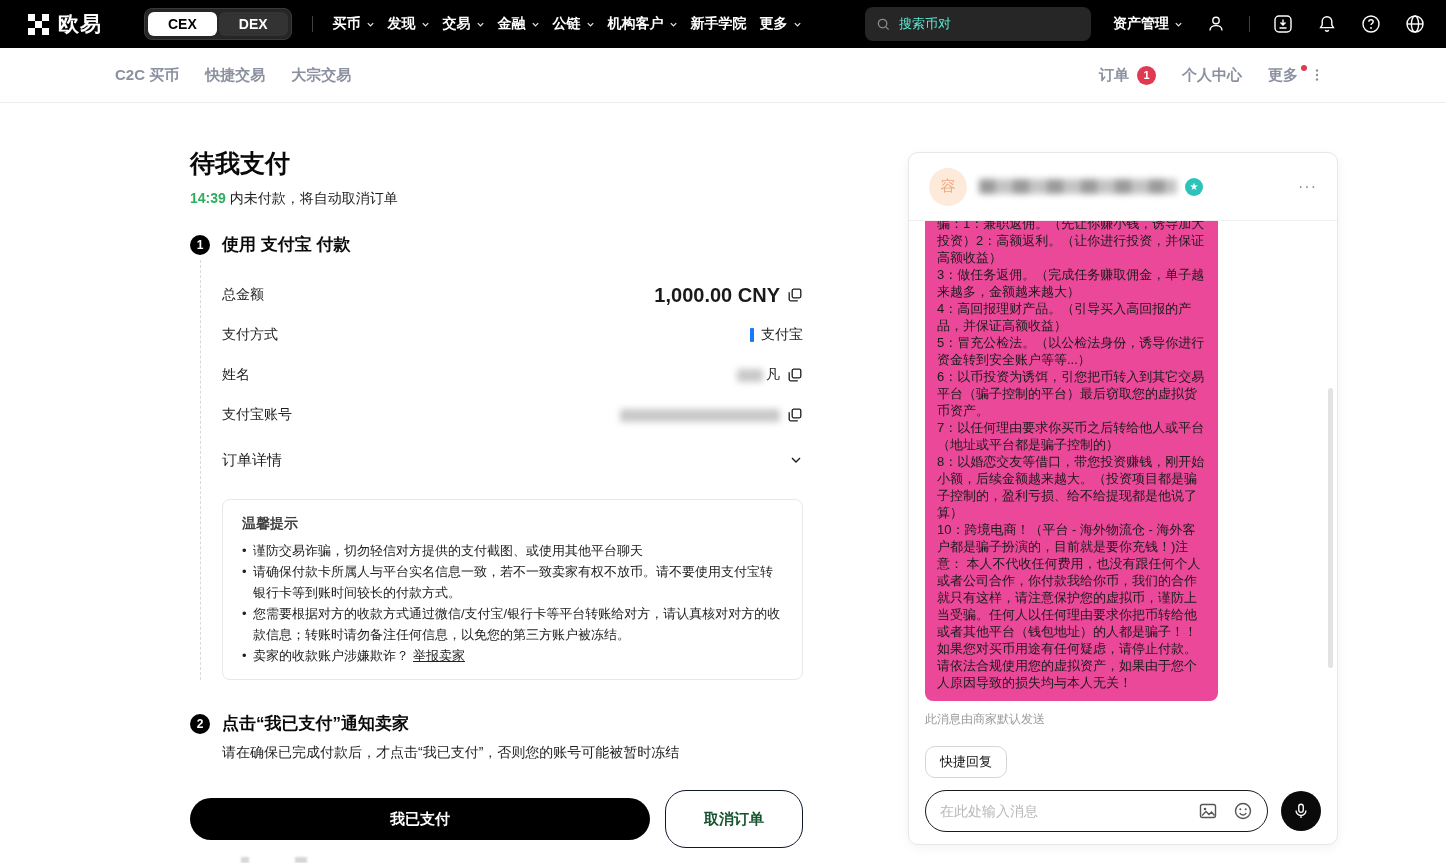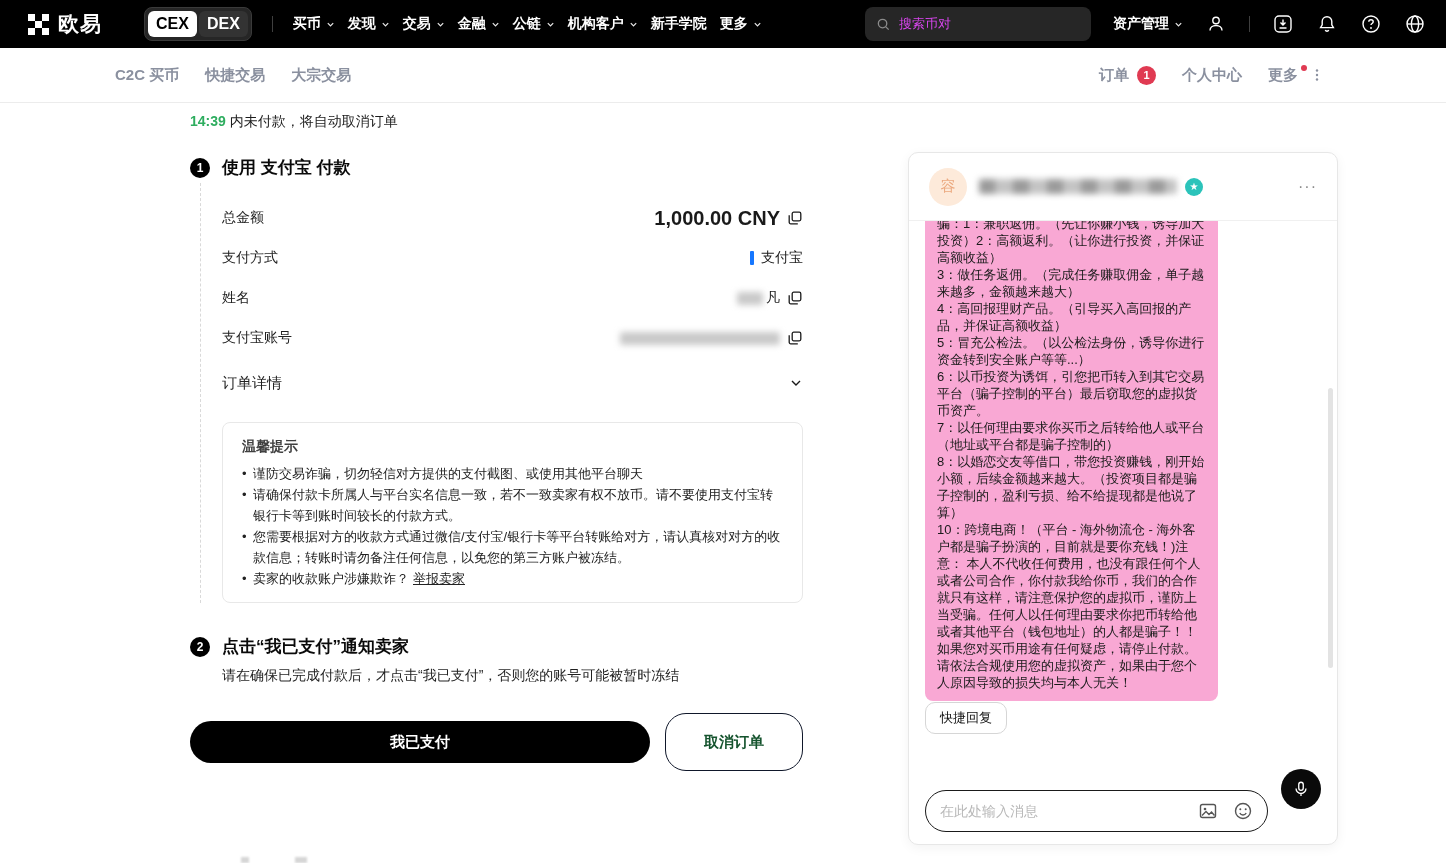--- a/index.html
+++ b/index.html
@@ -10,31 +10,31 @@
   
   .navbar { position:absolute; top:0; left:0; width:1446px; height:48px; background:#000;
     display:flex; align-items:center; padding:0 20px; color:#fff; }
   .logo { display:flex; align-items:center; gap:9px; margin-left:8px; }
   .logo-grid { display:grid; grid-template-columns:repeat(3,7px); grid-template-rows:repeat(3,7px); }
   .logo-grid i { background:transparent; }
   .logo-grid i.on { background:#fff; }
   .brand { font-size:21px; font-weight:bold; letter-spacing:1px; }
   .toggle { margin-left:42px; display:flex; background:#262626; border:1px solid #3a3a3a;
     border-radius:8px; padding:3px; }
-  .toggle .seg { font-size:16px; font-weight:bold; padding:4px 8px; border-radius:6px; cursor:pointer; }
+  .toggle .seg { font-size:14px; font-weight:bold; padding:4px 20px; border-radius:6px; cursor:pointer; }
   .toggle .seg.active { background:#fff; color:#000; }
   .toggle .seg.inactive { background:#333; color:#fff; margin-left:2px; }
   .nav-divider { width:1px; height:16px; background:#3f3f3f; margin:0 20px; }
   .nav-menu { display:flex; align-items:center; gap:13px; }
   .nav-item { display:flex; align-items:center; gap:5px; font-size:14px; font-weight:600; cursor:pointer; }
   .chev { opacity:.9; }
   .nav-right { margin-left:auto; display:flex; align-items:center; gap:22px; }
   .searchbox { width:226px; height:34px; background:#262626; border-radius:8px; display:flex;
     align-items:center; gap:8px; padding:0 11px; }
-  .searchbox span { color:#d946ef; font-size:13px; }
+  .searchbox span { color:#5eead4; font-size:13px; }
   .assets { display:flex; align-items:center; gap:5px; font-size:14px; font-weight:600; cursor:pointer; }
   .icon-btn { width:22px; height:22px; display:flex; align-items:center; justify-content:center; cursor:pointer; }
   .nav-divider2 { width:1px; height:16px; background:#3f3f3f; }
 
   
   .subnav { position:absolute; top:48px; left:0; width:1446px; height:55px; background:#fff;
     border-bottom:1px solid #ececec; display:flex; align-items:center; padding:0 122px 0 115px; }
   .subnav-left { display:flex; align-items:center; gap:26px; }
   .subnav-item { font-size:15px; font-weight:600; color:#8a909f; cursor:pointer; }
   .subnav-right { margin-left:auto; display:flex; align-items:center; gap:26px; }
@@ -93,32 +93,32 @@
   .avatar { width:38px; height:38px; border-radius:50%; background:#fdeada; color:#eba87e;
     font-size:15px; display:flex; align-items:center; justify-content:center; flex:none; }
   .merchant { display:flex; align-items:center; gap:8px; margin-left:12px; }
   .name-blur { width:198px; height:15px; border-radius:2px; filter:blur(3px);
     background:repeating-linear-gradient(90deg,#9a9a9a 0 16px,#c4c4c4 16px 34px); }
   .verified { width:18px; height:18px; border-radius:50%; background:#2bc3ba; color:#fff;
     font-size:10px; display:flex; align-items:center; justify-content:center; flex:none; }
   .chat-more { margin-left:auto; color:#8c8c8c; font-size:16px; letter-spacing:1px; cursor:pointer; }
 
   .chat-msgs { flex:1; overflow:hidden; position:relative; padding:0 16px; }
-  .bubble { margin-top:-16px; width:293px; background:#f9a8d4; border-radius:8px; padding:10px 12px;
+  .bubble { margin-top:-16px; width:293px; background:#ec4899; border-radius:8px; padding:10px 12px;
     font-size:13px; line-height:17px; color:#1b1b1b; white-space:pre-line; }
   .msg-footer { margin-top:10px; font-size:12px; color:#9a9a9a; }
   .chat-scrollbar { position:absolute; right:4px; top:167px; width:5px; height:280px;
     border-radius:3px; background:#e3e3e3; cursor:pointer; }
 
   .chat-bottom { flex:none; padding:0 16px 12px; }
   .quick-reply { display:inline-flex; align-items:center; padding:6px 14px; border:1px solid #d6d6d6;
     border-radius:10px; font-size:13px; color:#111; cursor:pointer; margin-bottom:12px; }
   .input-row { display:flex; align-items:center; }
   .chat-input { flex:1; height:42px; border:1.5px solid #1a1a1a; border-radius:21px; display:flex;
-    align-items:center; padding:16px 14px;margin-top:44px; }
+    align-items:center; padding:16px 14px; }
   .chat-input input { flex:1; border:none; outline:none; font-size:14px; color:#333; background:transparent;
     font-family:inherit; }
   .chat-input input::placeholder { color:#b8b8b8; }
   .input-icons { display:flex; align-items:center; gap:15px; color:#555; }
   .mic-btn { width:40px; height:40px; border-radius:50%; background:#0a0a0a; margin-left:13px; flex:none;
     display:flex; align-items:center; justify-content:center; cursor:pointer; }
 
   .artifact { position:absolute; background:#d6d6d6; filter:blur(1px); }
 </style>
 </head>
@@ -259,20 +259,21 @@
       <svg width="14" height="14" viewBox="0 0 14 14">
           <circle cx="7" cy="2.5" r="1.2" fill="#8a909f"></circle>
           <circle cx="7" cy="7" r="1.2" fill="#8a909f"></circle>
           <circle cx="7" cy="11.5" r="1.2" fill="#8a909f"></circle>
         </svg>
     </div>
   </div>
 </div>
 
 <div class="main">
+  <div class="page-title">待我支付</div>
   <div class="countdown">
     <b>14:39</b><span>内未付款，将自动取消订单</span>
   </div>
 
   <div class="step">
     <div class="rail">
       <div class="step-circle">1</div>
       <div class="dash"></div>
     </div>
     <div class="step-body">

